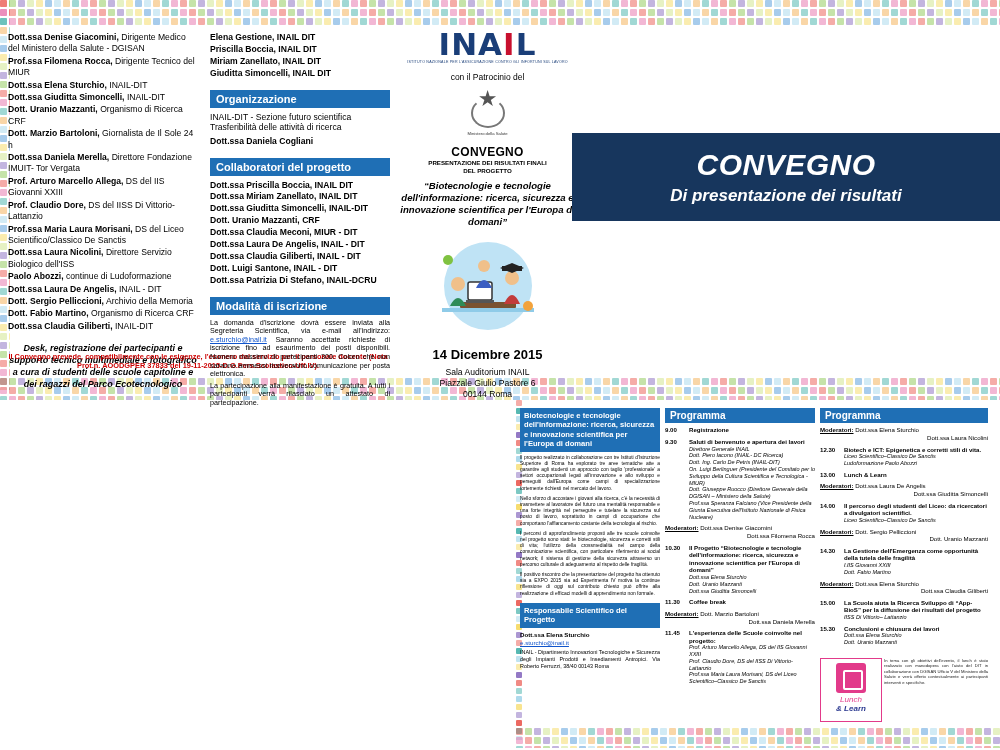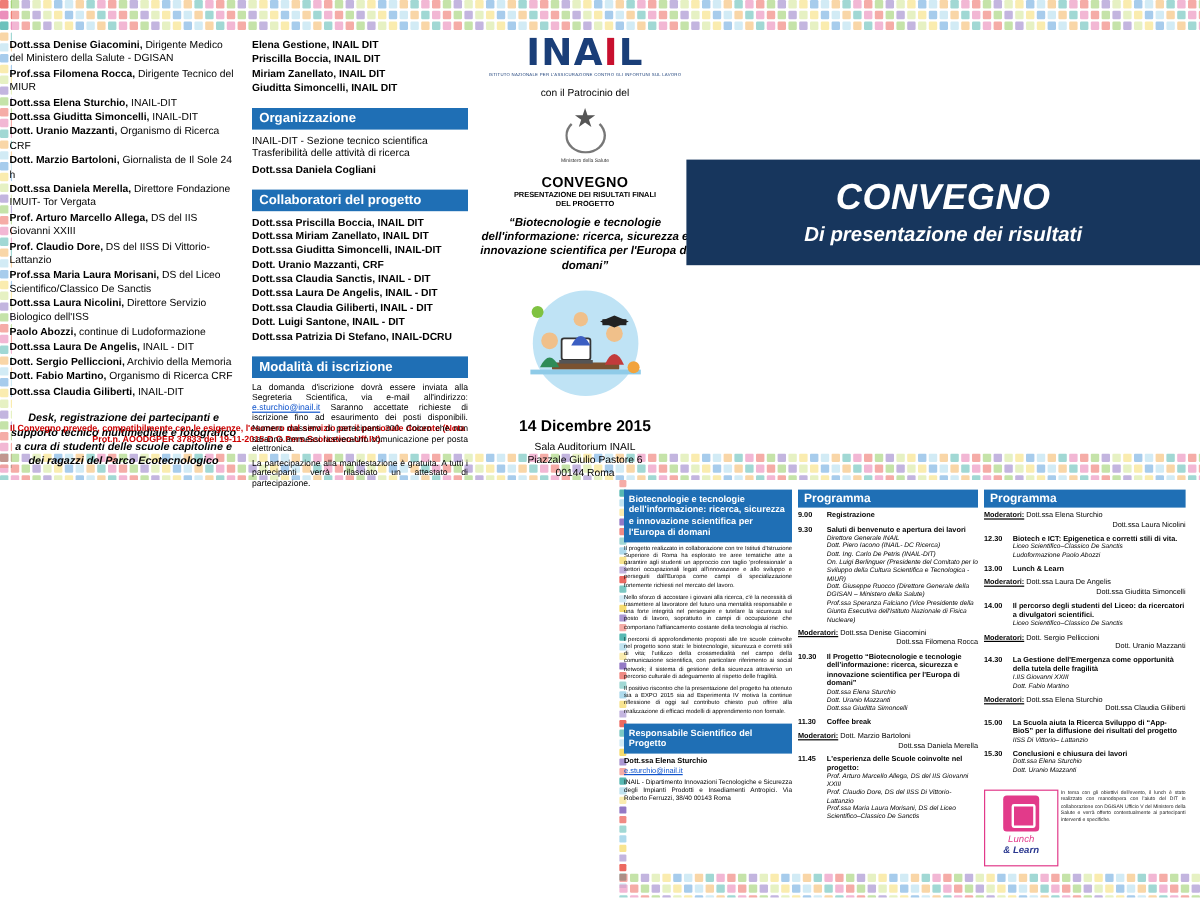--- a/index.html
+++ b/index.html
@@ -1143,34 +1143,34 @@
           <div class="line" style="font-weight: bold;">Priscilla Boccia, INAIL DIT</div>
           <div class="line" style="font-weight: bold;">Miriam Zanellato, INAIL DIT</div>
           <div class="line" style="font-weight: bold;">Giuditta Simoncelli, INAIL DIT</div>
         </div>
     </div>
 
     <div style="height:10px;"></div>
 
     <div>
       <div class="hdr">Organizzazione</div>
-      <div class="line" style="line-height:10px;">INAIL-DIT - Sezione tecnico scientifica Trasferibilità delle attività di ricerca</div>
+      <div class="line" style="line-height:10px;">INAIL-DIT - Sezione futuro scientifica Trasferibilità delle attività di ricerca</div>
       <div class="line" style="margin-top:4px;font-weight:bold;">Dott.ssa Daniela Cogliani</div>
     </div>
 
     <div style="height:10px;"></div>
 
     <div>
       <div class="hdr">Collaboratori del progetto</div>
       <div id="collaboratori-list">
           <div class="line" style="font-weight: bold;">Dott.ssa Priscilla Boccia,  INAIL DIT</div>
           <div class="line" style="font-weight: bold;">Dott.ssa Miriam Zanellato,  INAIL DIT</div>
           <div class="line" style="font-weight: bold;">Dott.ssa Giuditta Simoncelli,  INAIL-DIT</div>
           <div class="line" style="font-weight: bold;">Dott. Uranio Mazzanti, CRF</div>
-          <div class="line" style="font-weight: bold;">Dott.ssa Claudia Sanctis, INAIL - DIT</div>
+          <div class="line" style="font-weight: bold;">Dott.ssa Claudia Meconi, MIUR - DIT</div>
           <div class="line" style="font-weight: bold;">Dott.ssa Laura De Angelis, INAIL - DIT</div>
           <div class="line" style="font-weight: bold;">Dott.ssa Claudia Giliberti, INAIL - DIT</div>
           <div class="line" style="font-weight: bold;">Dott. Luigi Santone, INAIL - DIT</div>
           <div class="line" style="font-weight: bold;">Dott.ssa Patrizia Di Stefano, INAIL-DCRU</div>
         </div>
     </div>
 
     <div style="height:10px;"></div>
 
     <div>

